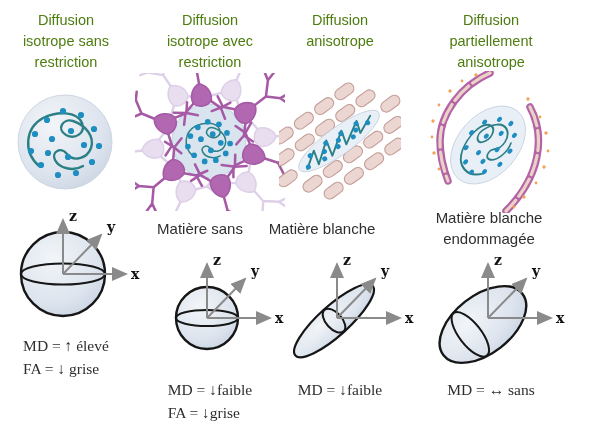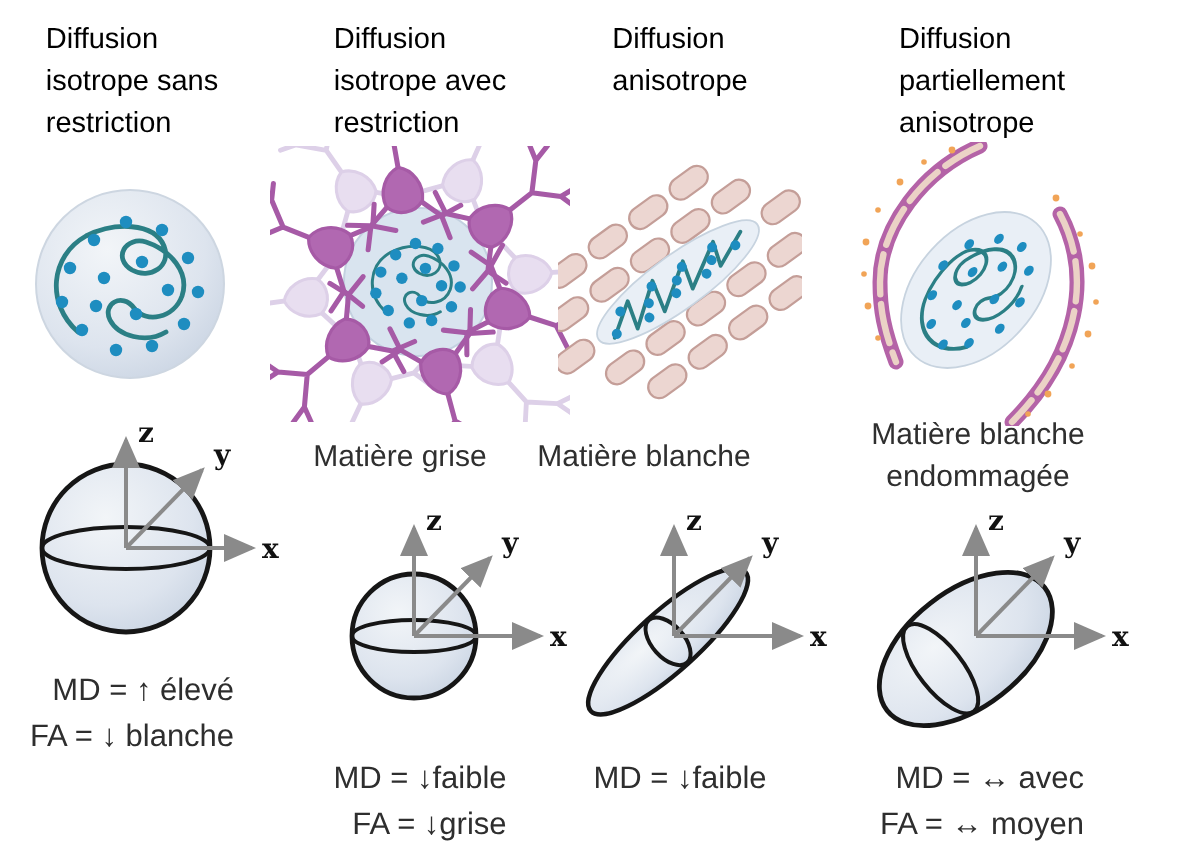--- a/index.html
+++ b/index.html
@@ -4,26 +4,26 @@
 <style>
   html,body{margin:0;padding:0;background:#fff;}
   .canvas{position:relative;width:600px;height:432px;background:#ffffff;overflow:hidden;
           font-family:"Liberation Sans","DejaVu Sans",sans-serif;color:#333;}
   .col{position:absolute;top:0;height:432px;display:flex;flex-direction:column;align-items:center;}
   .col1{left:0;width:132px;}
   .col2{left:132px;width:156px;}
   .col3{left:278px;width:124px;}
   .col4{left:400px;width:182px;}
   .title{height:78px;box-sizing:border-box;padding-top:10px;font-size:14.5px;line-height:21px;
-         text-align:left;white-space:pre-line;color:#000000;}
+         text-align:center;white-space:pre-line;color:#4d7c0f;}
   .illus-wrap{height:128px;display:flex;align-items:center;justify-content:center;}
   .tissue{height:44px;display:flex;align-items:center;justify-content:center;text-align:center;
           font-size:15px;line-height:21px;white-space:pre-line;color:#2f2f2f;}
   .glyph-wrap{height:122px;display:flex;align-items:flex-start;justify-content:center;}
-  .metrics{padding-top:6px;text-align:right;font-size:15.5px;line-height:23px;color:#2e2e2e;}
+  .metrics{padding-top:6px;text-align:left;font-size:15.5px;line-height:23px;color:#2e2e2e;font-family:Liberation Serif, serif;}
 
   
   .tangle{fill:none;stroke:#2b7f85;stroke-width:2.4;stroke-linecap:round;stroke-linejoin:round;}
   .tangle.thin{stroke-width:1.9;}
   .dot{fill:#1e8dc0;}
   .nd{stroke:var(--nstroke,#a65aa6);stroke-width:2.2;fill:none;stroke-linecap:round;}
   .nsoma{fill:var(--nfill,#b168b1);stroke:var(--nstroke,#a65aa6);stroke-width:1.4;}
   .fseg{fill:#ecd6d1;stroke:#c49e98;stroke-width:1.1;}
   .fluid{fill:#e9eff6;stroke:#c7d3df;stroke-width:0.9;}
   .axonA{fill:none;stroke:#b463a7;stroke-width:7.5;stroke-linecap:round;}
@@ -99,21 +99,21 @@
         <line class="ax" x1="72" y1="68" x2="72" y2="14"></line>
         <line class="ax" x1="72" y1="68" x2="110" y2="29"></line>
         <line class="ax" x1="72" y1="68" x2="135" y2="68"></line>
         <text class="axlab" x="78" y="15">z</text>
         <text class="axlab" x="116" y="26">y</text>
         <text class="axlab" x="140" y="73">x</text>
       </svg>
     </div>
     <div class="metrics">
       <div>MD = ↑ élevé</div>
-      <div>FA = ↓ blanche</div>
+      <div>FA = ↓ grise</div>
     </div>
   </div>
 
   <div class="col col2">
     <div class="title">Diffusion
 isotrope avec
 restriction</div>
     <div class="illus-wrap">
       <svg width="150" height="138" viewBox="0 0 150 138">
         <g>
@@ -148,21 +148,21 @@
               <circle class="dot" cx="-24" cy="23" r="4.6"></circle>
             <circle class="dot" cx="-34" cy="9" r="4.6"></circle>
               <circle class="dot" cx="-13" cy="-3" r="4.6"></circle>
             <circle class="dot" cx="6" cy="-11" r="4.6"></circle>
               <circle class="dot" cx="19" cy="3" r="4.6"></circle>
             <circle class="dot" cx="3" cy="15" r="4.6"></circle>
           </g>
         </g>
       </svg>
     </div>
-    <div class="tissue" style="transform:translateX(-10px)">Matière grise</div>
+    <div class="tissue" style="transform:translateX(-10px)">Matière sans</div>
     <div class="glyph-wrap">
       <svg width="150" height="120" viewBox="0 0 150 120">
         <circle class="ball" cx="72" cy="68" r="31"></circle>
         <ellipse class="eq" cx="72" cy="68" rx="31" ry="8"></ellipse>
         <line class="ax" x1="72" y1="68" x2="72" y2="14"></line>
         <line class="ax" x1="72" y1="68" x2="110" y2="29"></line>
         <line class="ax" x1="72" y1="68" x2="135" y2="68"></line>
         <text class="axlab" x="78" y="15">z</text>
         <text class="axlab" x="116" y="26">y</text>
         <text class="axlab" x="140" y="73">x</text>
@@ -290,18 +290,17 @@
         </g>
         <line class="ax" x1="72" y1="68" x2="72" y2="14"></line>
         <line class="ax" x1="72" y1="68" x2="110" y2="29"></line>
         <line class="ax" x1="72" y1="68" x2="135" y2="68"></line>
         <text class="axlab" x="78" y="15">z</text>
         <text class="axlab" x="116" y="26">y</text>
         <text class="axlab" x="140" y="73">x</text>
       </svg>
     </div>
     <div class="metrics">
-      <div>MD = ↔ avec</div>
-      <div>FA = ↔ moyen</div>
+      <div>MD = ↔ sans</div>
     </div>
   </div>
 
 </div>
 
 </body></html>

